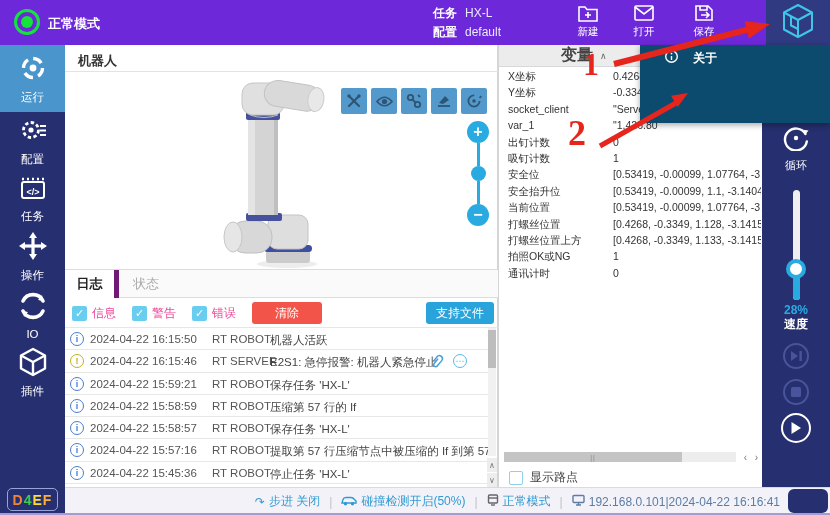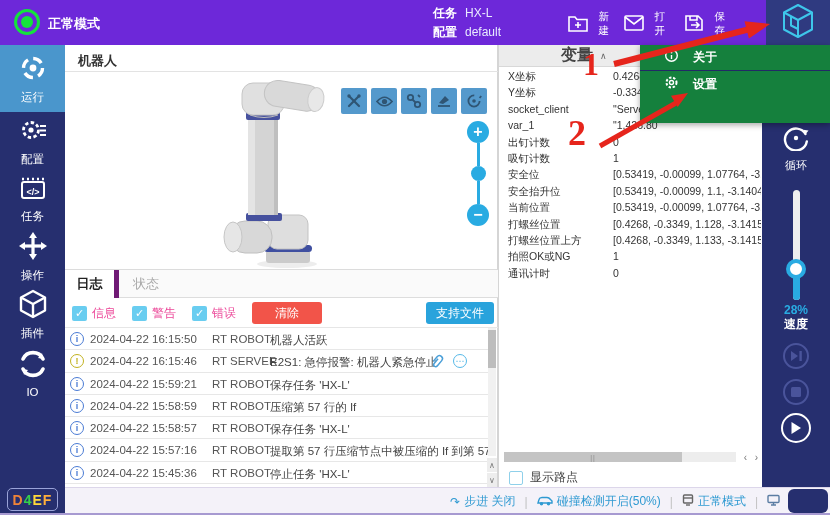--- a/index.html
+++ b/index.html
@@ -12,21 +12,21 @@
   .abs { position:absolute; }
 
   
   .topbar { left:0; top:0; width:830px; height:45px; background:#6d28d9; z-index:5; }
   .status-ring { left:14px; top:9px; width:26px; height:26px; border:3px solid #14e33c; border-radius:50%; }
   .status-ring .core { position:absolute; left:4px; top:4px; width:12px; height:12px; background:#14e33c; border-radius:50%; }
   .mode-label { left:48px; top:15px; color:#fff; font-size:13px; font-weight:bold; }
   .kv { color:#fff; font-size:12px; white-space:nowrap; }
   .kv .k { font-weight:bold; margin-right:8px; }
   .kv .v { font-weight:normal; color:#e8ebff; }
-  .tb-action { top:3px; width:42px; height:40px; display:flex; flex-direction:row; align-items:center; cursor:pointer;text-align:right; }
+  .tb-action { top:3px; width:42px; height:40px; display:flex; flex-direction:column; align-items:center; cursor:pointer;text-align:right; }
   .tb-action svg { display:block; }
   .tb-action .lbl { color:#fff; font-size:10.5px; margin-top:2px; }
   .logo-btn { left:766px; top:0; width:64px; height:45px; background:#2f3a80; display:flex; align-items:center; justify-content:center; }
 
   
   .sidebar { left:0; top:45px; width:65px; height:470px; background:#262f6f; z-index:4; }
   .sb-item { width:65px; display:flex; flex-direction:column; align-items:center; justify-content:center; gap:3px; cursor:pointer; }
   .sb-item .lbl { color:#fff; font-size:11.5px; }
   .sb-run  { height:67px; background:#4a96cc;align-items:center; }
   .sb-rest { height:58px; }
@@ -110,21 +110,21 @@
   
   .statusbar { left:65px; top:487px; width:765px; height:28px; background:#f4f2f9; border-top:1px solid #dcd6ea;
                display:flex; align-items:center; justify-content:flex-end; gap:9px; padding-right:50px; font-size:12px; }
   .sb-it { display:flex; align-items:center; gap:4px; white-space:nowrap; }
   .sb-blue { color:#2f9ad2; cursor:pointer; }
   .sb-gray { color:#5b7da3; }
   .sb-sep { color:#c2c2c2; }
   .kb-box { right:2px; top:489px; width:40px; height:24px; background:#262f6f; border-radius:6px; cursor:pointer; }
 
   
-  .menu { left:640px; top:45px; width:190px; height:78px; background:#15803d; z-index:50; box-shadow:0 2px 6px rgba(0,0,0,.35); }
+  .menu { left:640px; top:45px; width:190px; height:78px; background:#0c4a6e; z-index:50; box-shadow:0 2px 6px rgba(0,0,0,.35); }
   .menu-item { height:26px; display:flex; align-items:center; gap:14px; padding-left:24px; cursor:pointer; border-bottom:1px solid #222a66; }
   .menu-item:last-child { border-bottom:none; }
   .menu-item .lbl { color:#fff; font-size:12px; font-weight:bold; }
 
   
   .anno { z-index:60; pointer-events:none; }
   .anno-num { color:#e6251c; font-weight:bold; font-family:"Liberation Serif","DejaVu Serif",serif; }
 </style>
 </head>
 <body>
@@ -146,21 +146,21 @@
     <span>
       <svg width="22" height="20" viewBox="0 0 22 20">
           <g fill="none" stroke="#fff" stroke-width="1.6">
             <path d="M2,4 h6 l2,2.5 h10 v11.5 h-18 z"></path>
             <path d="M11,9 v6 M8,12 h6"></path>
           </g>
         </svg>
     </span>
     <span class="lbl">新建</span>
   </div>
-  <div class="abs tb-action" style="left:623px;gap:8px;">
+  <div class="abs tb-action" style="left:623px;">
     <span>
       <svg width="22" height="20" viewBox="0 0 22 20">
           <g fill="none" stroke="#fff" stroke-width="1.6">
             <rect x="2" y="3" width="18" height="14" rx="1"></rect>
             <path d="M2,4 l9,7 9,-7"></path>
           </g>
         </svg>
     </span>
     <span class="lbl">打开</span>
   </div>
@@ -238,43 +238,43 @@
             <rect x="13.4" y="7" width="3.2" height="16"></rect>
             <rect x="7" y="13.4" width="16" height="3.2"></rect>
           </g>
         </svg>
     </span>
     <span class="lbl">操作</span>
   </div>
   <div class="sb-item sb-rest">
     <span>
       <svg width="30" height="30" viewBox="0 0 30 30">
+          <g fill="none" stroke="#fff" stroke-width="3.6" stroke-linecap="round">
+            <path d="M5,10 A11 11 0 0 1 25,10"></path>
+            <path d="M25,20 A11 11 0 0 1 5,20"></path>
+          </g>
+          <g fill="#fff">
+            <path d="M25,10 l-5,-1 4,-5 z"></path>
+            <path d="M5,20 l5,1 -4,5 z"></path>
+          </g>
+        </svg>
+    </span>
+    <span class="lbl">IO</span>
+  </div>
+  <div class="sb-item sb-rest">
+    <span>
+      <svg width="30" height="30" viewBox="0 0 30 30">
           <g fill="none" stroke="#fff" stroke-width="2.4" stroke-linejoin="round">
             <path d="M15,2 L27,8.5 L27,21.5 L15,28 L3,21.5 L3,8.5 Z"></path>
             <path d="M3,8.5 L15,15 L27,8.5"></path>
             <path d="M15,15 L15,28"></path>
           </g>
         </svg>
     </span>
     <span class="lbl">插件</span>
-  </div>
-  <div class="sb-item sb-rest">
-    <span>
-      <svg width="30" height="30" viewBox="0 0 30 30">
-          <g fill="none" stroke="#fff" stroke-width="3.6" stroke-linecap="round">
-            <path d="M5,10 A11 11 0 0 1 25,10"></path>
-            <path d="M25,20 A11 11 0 0 1 5,20"></path>
-          </g>
-          <g fill="#fff">
-            <path d="M25,10 l-5,-1 4,-5 z"></path>
-            <path d="M5,20 l5,1 -4,5 z"></path>
-          </g>
-        </svg>
-    </span>
-    <span class="lbl">IO</span>
   </div>
   <div class="abs sb-badge">
     <span style="color:#f08438;">D</span>
       <span style="color:#35d04a;">4</span>
       <span style="color:#ffd83a;">E</span>
       <span style="color:#ffae3a;">F</span>
   </div>
 </div>
 
 <div class="abs robot-panel">
@@ -590,45 +590,37 @@
   <span class="sb-sep">|</span>
   <span class="sb-it sb-gray">
     <span>
       <svg width="13" height="12" viewBox="0 0 13 12">
           <g fill="none" stroke="#5b7da3" stroke-width="1.4">
             <rect x="1" y="1.5" width="11" height="7" rx="1"></rect>
             <path d="M4,11 h5 M6.5,8.5 v2.5"></path>
           </g>
         </svg>
     </span>
+    <span>192.168.0.101|2024-04-22 16:16:41</span>
   </span>
 </div>
 <div class="abs kb-box"></div>
 
 <div class="abs menu">
   <div class="menu-item">
     <span>
       <svg width="15" height="15" viewBox="0 0 15 15">
           <g fill="none" stroke="#fff" stroke-width="1.4">
             <circle cx="7.5" cy="7.5" r="5.8"></circle>
             <path d="M7.5,7 v4"></path>
           </g>
           <circle cx="7.5" cy="4.6" r="0.9" fill="#fff"></circle>
         </svg>
     </span>
     <span class="lbl">关于</span>
-  </div>
-  <div class="menu-item">
-    <span>
-      <svg width="15" height="15" viewBox="0 0 15 15">
-          <circle cx="7.5" cy="7.5" r="5" fill="none" stroke="#fff" stroke-width="2" stroke-dasharray="2.4 1.7"></circle>
-          <circle cx="7.5" cy="7.5" r="2" fill="none" stroke="#fff" stroke-width="1.4"></circle>
-        </svg>
-    </span>
-    <span class="lbl">设置</span>
   </div>
 </div>
 
 <svg class="abs anno" style="left:0; top:0;" width="830" height="515" viewBox="0 0 830 515">
   <line x1="614" y1="64" x2="750" y2="29" stroke="#e6251c" stroke-width="6"></line>
   <polygon points="770,24 748.9,38.6 744.5,21.2" fill="#e6251c"></polygon>
   <line x1="600" y1="146" x2="676" y2="103" stroke="#e6251c" stroke-width="5"></line>
   <polygon points="688,93 677.7,106.9 671,95.7" fill="#e6251c"></polygon>
 </svg>
 <div class="abs anno anno-num" style="left:583px; top:46px; font-size:32px;">1</div>

